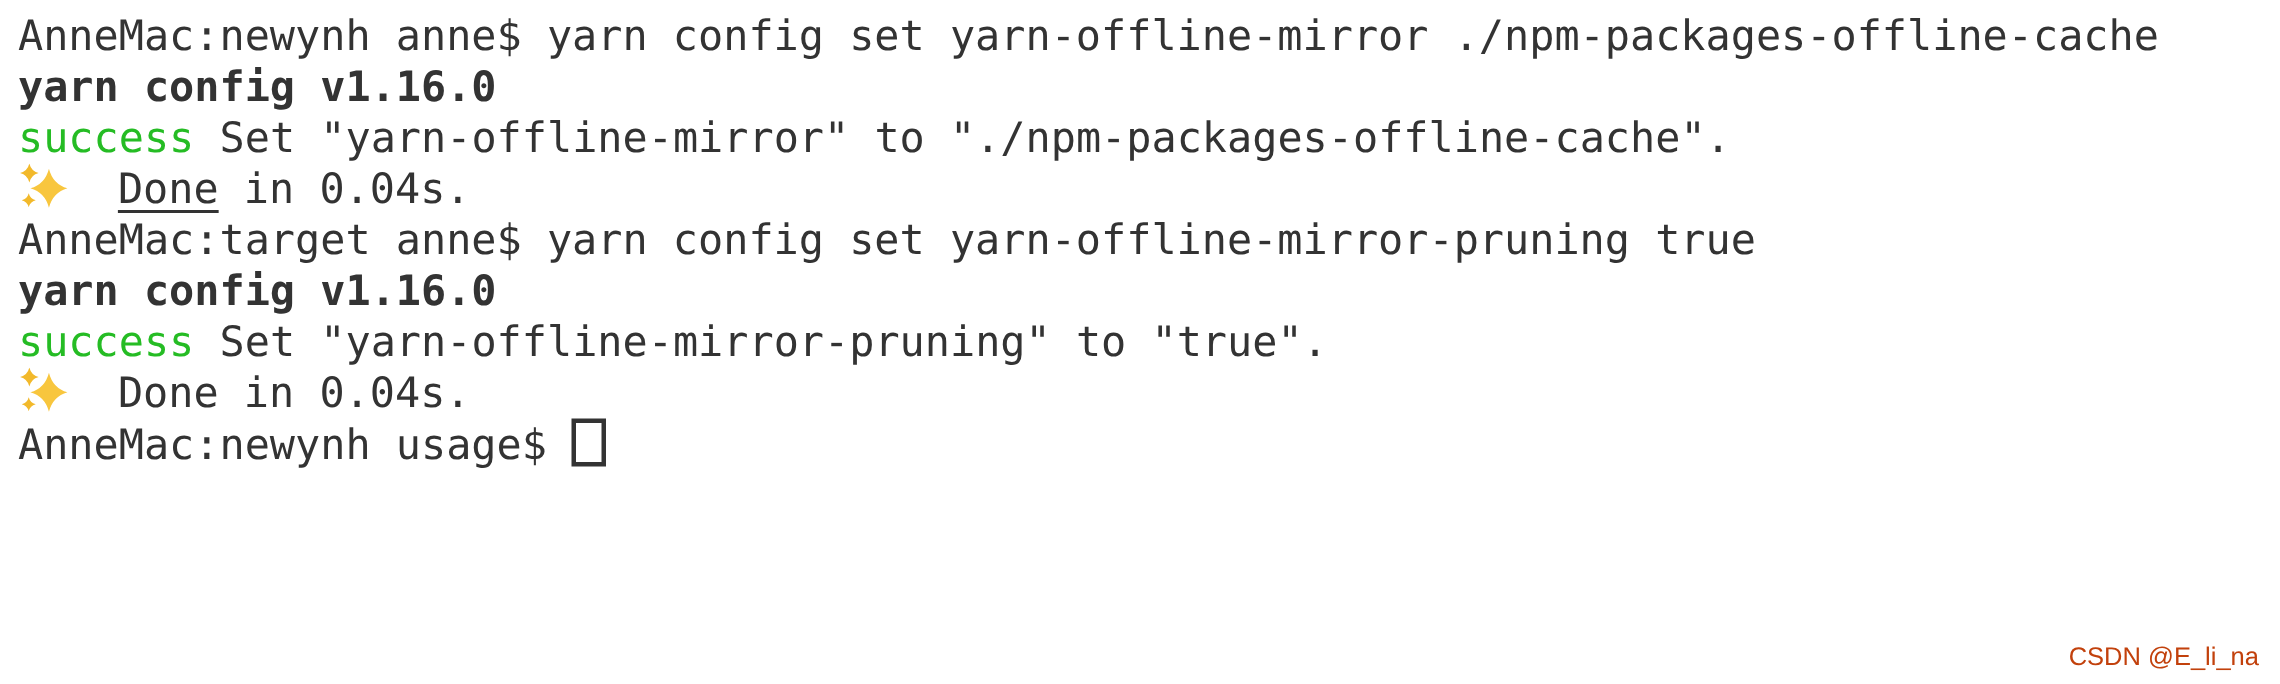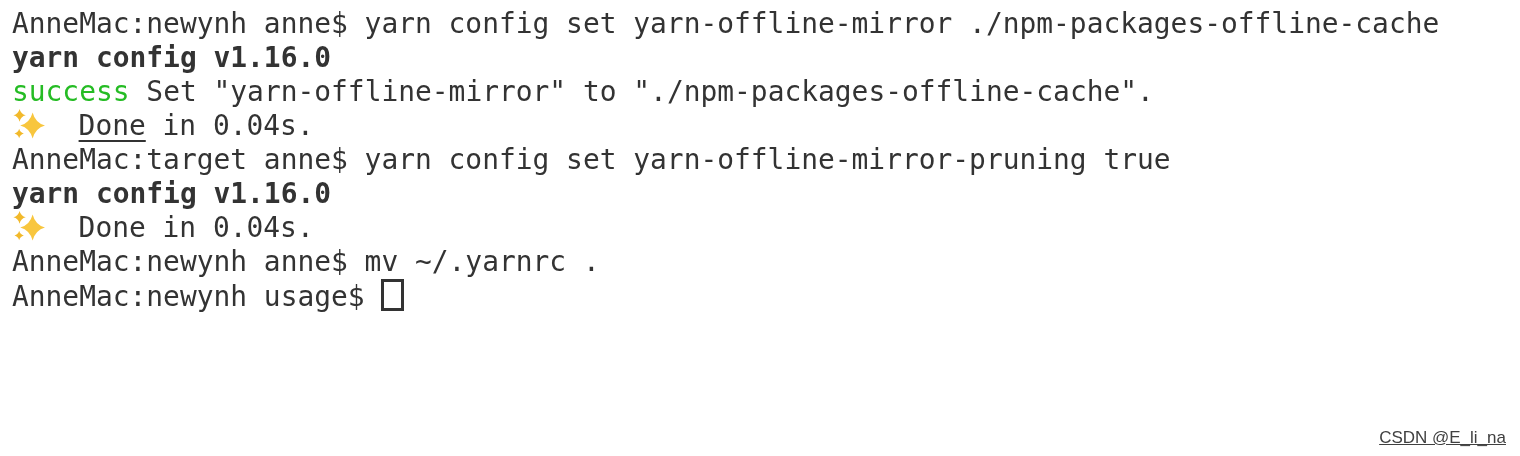--- a/index.html
+++ b/index.html
@@ -79,23 +79,23 @@
       <div class="line"><span>AnneMac:newynh anne$ yarn config set yarn-offline-mirror ./npm-packages-offline-cache</span></div>
       <div class="line"><span class="bold">yarn config v1.16.0</span></div>
       <div class="line"><span style="color: rgb(37, 188, 36);">success</span><span> Set "yarn-offline-mirror" to "./npm-packages-offline-cache".</span></div>
       <div class="line"><span class="sparkles"><svg width="33" height="33" viewBox="0 0 24 24">
             <path d="M15 2.5 Q16.9 10 24 12 Q16.9 14 15 21.5 Q13.1 14 6 12 Q13.1 10 15 2.5 Z" fill="#f8c63e"></path>
             <path d="M5.5 0 Q6.4 3.7 10 4.6 Q6.4 5.5 5.5 9.2 Q4.6 5.5 1 4.6 Q4.6 3.7 5.5 0 Z" fill="#f2b92b"></path>
             <path d="M5.2 14.4 Q5.9 17.1 8.6 17.8 Q5.9 18.5 5.2 21.2 Q4.5 18.5 1.8 17.8 Q4.5 17.1 5.2 14.4 Z" fill="#f2b92b"></path>
           </svg></span><span>  </span><span class="underline">Done</span><span> in 0.04s.</span></div>
       <div class="line"><span>AnneMac:target anne$ yarn config set yarn-offline-mirror-pruning true</span></div>
       <div class="line"><span class="bold">yarn config v1.16.0</span></div>
+      <div class="line"><span style="color: rgb(37, 188, 36);">success</span><span> Set "yarn-offline-mirror-pruning" to "true".</span></div>
       <div class="line"><span class="sparkles"><svg width="33" height="33" viewBox="0 0 24 24">
             <path d="M15 2.5 Q16.9 10 24 12 Q16.9 14 15 21.5 Q13.1 14 6 12 Q13.1 10 15 2.5 Z" fill="#f8c63e"></path>
             <path d="M5.5 0 Q6.4 3.7 10 4.6 Q6.4 5.5 5.5 9.2 Q4.6 5.5 1 4.6 Q4.6 3.7 5.5 0 Z" fill="#f2b92b"></path>
             <path d="M5.2 14.4 Q5.9 17.1 8.6 17.8 Q5.9 18.5 5.2 21.2 Q4.5 18.5 1.8 17.8 Q4.5 17.1 5.2 14.4 Z" fill="#f2b92b"></path>
           </svg></span><span>  </span><span>Done in 0.04s.</span></div>
-      <div class="line"><span>AnneMac:newynh anne$ mv ~/.yarnrc .</span></div>
       <div class="line"><span>AnneMac:newynh usage$ </span><span class="cursor"></span></div>
     </div>
 </div>
 
-<div class="watermark" style="color: #404040; text-decoration: underline;">CSDN @E_li_na</div>
+<div class="watermark" style="color: #c2410c;">CSDN @E_li_na</div>
 
 </body></html>

